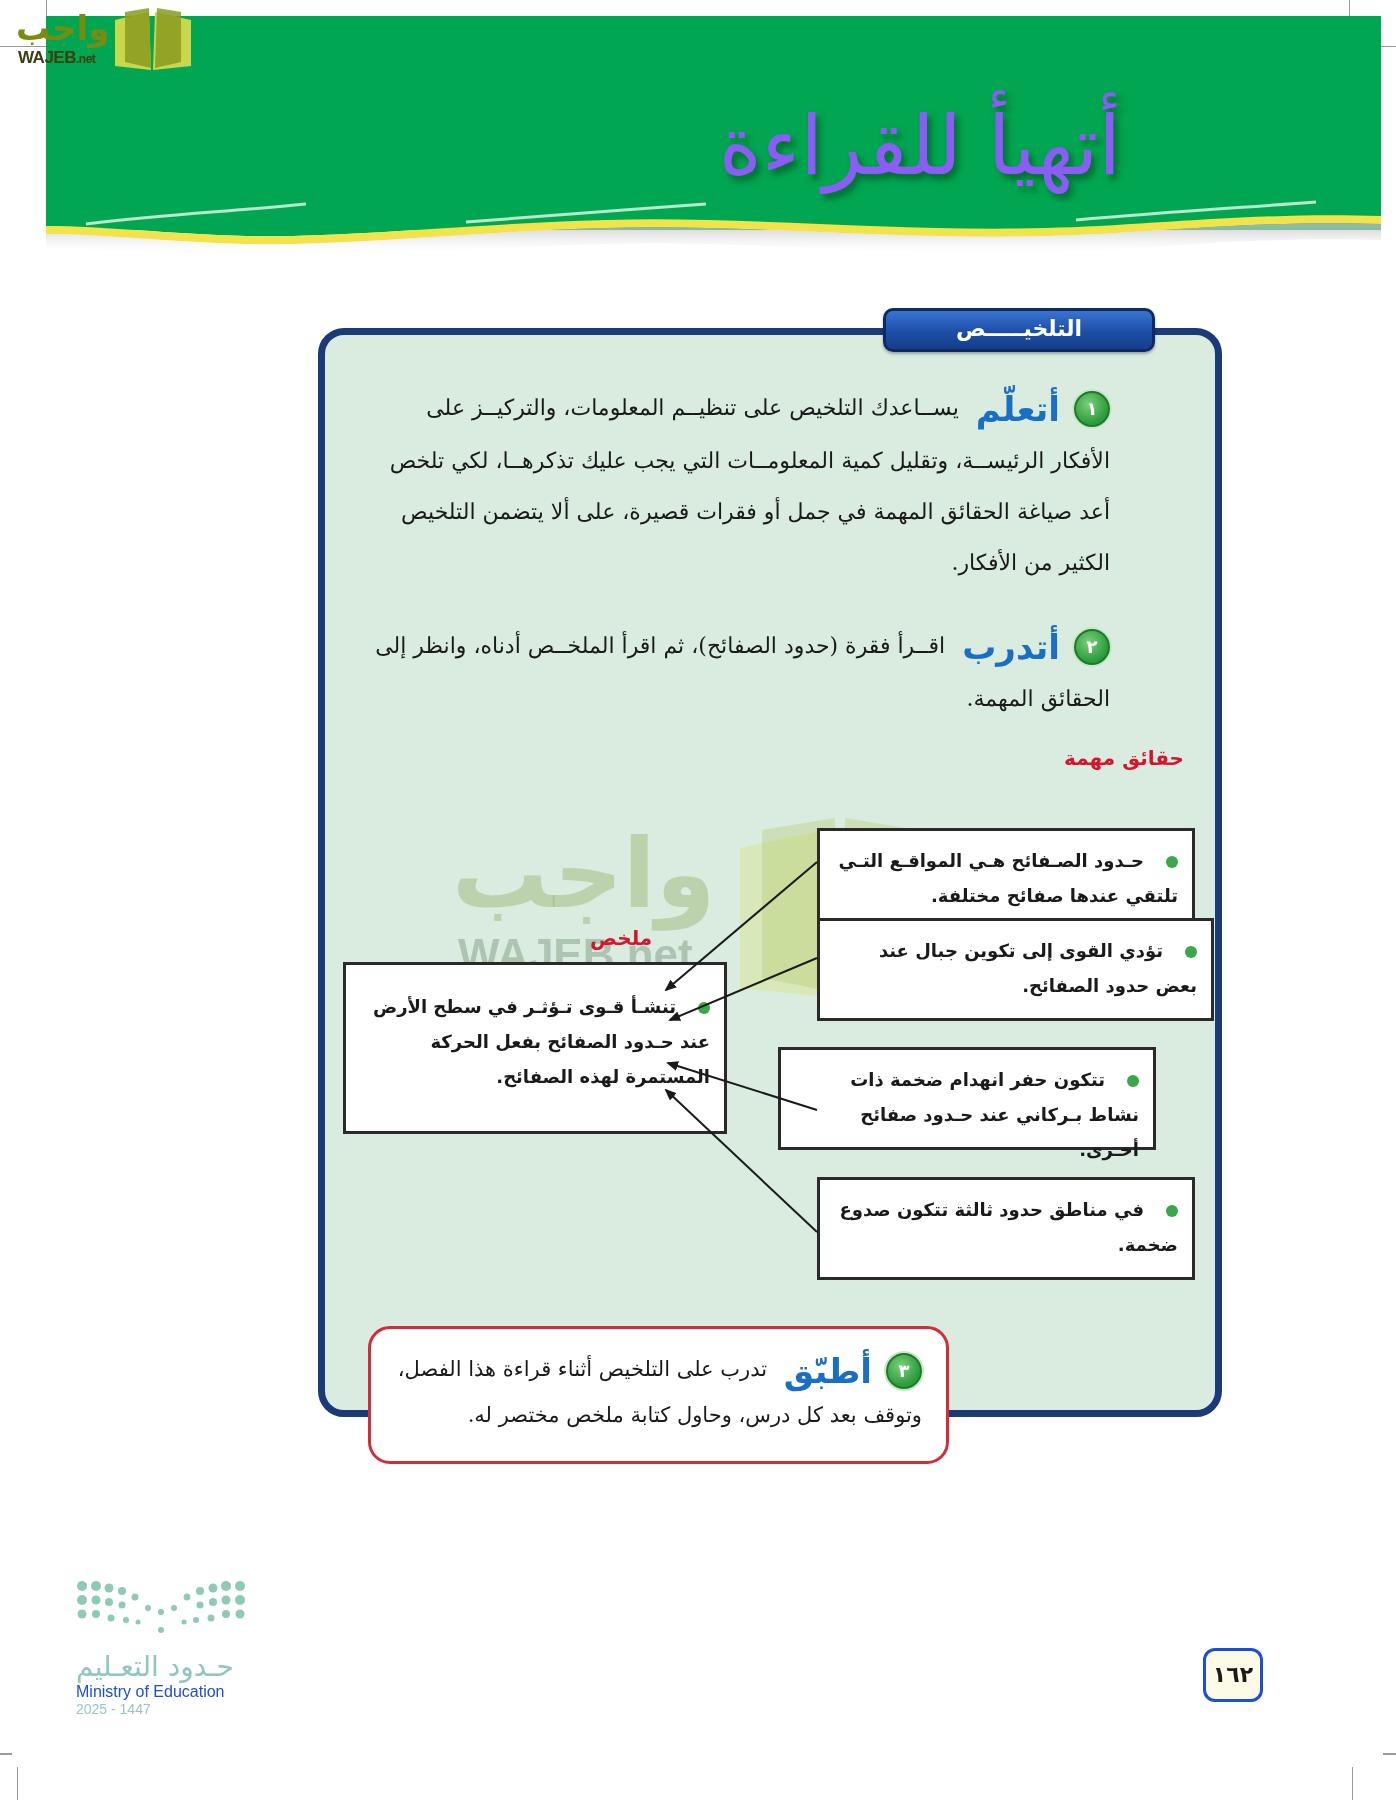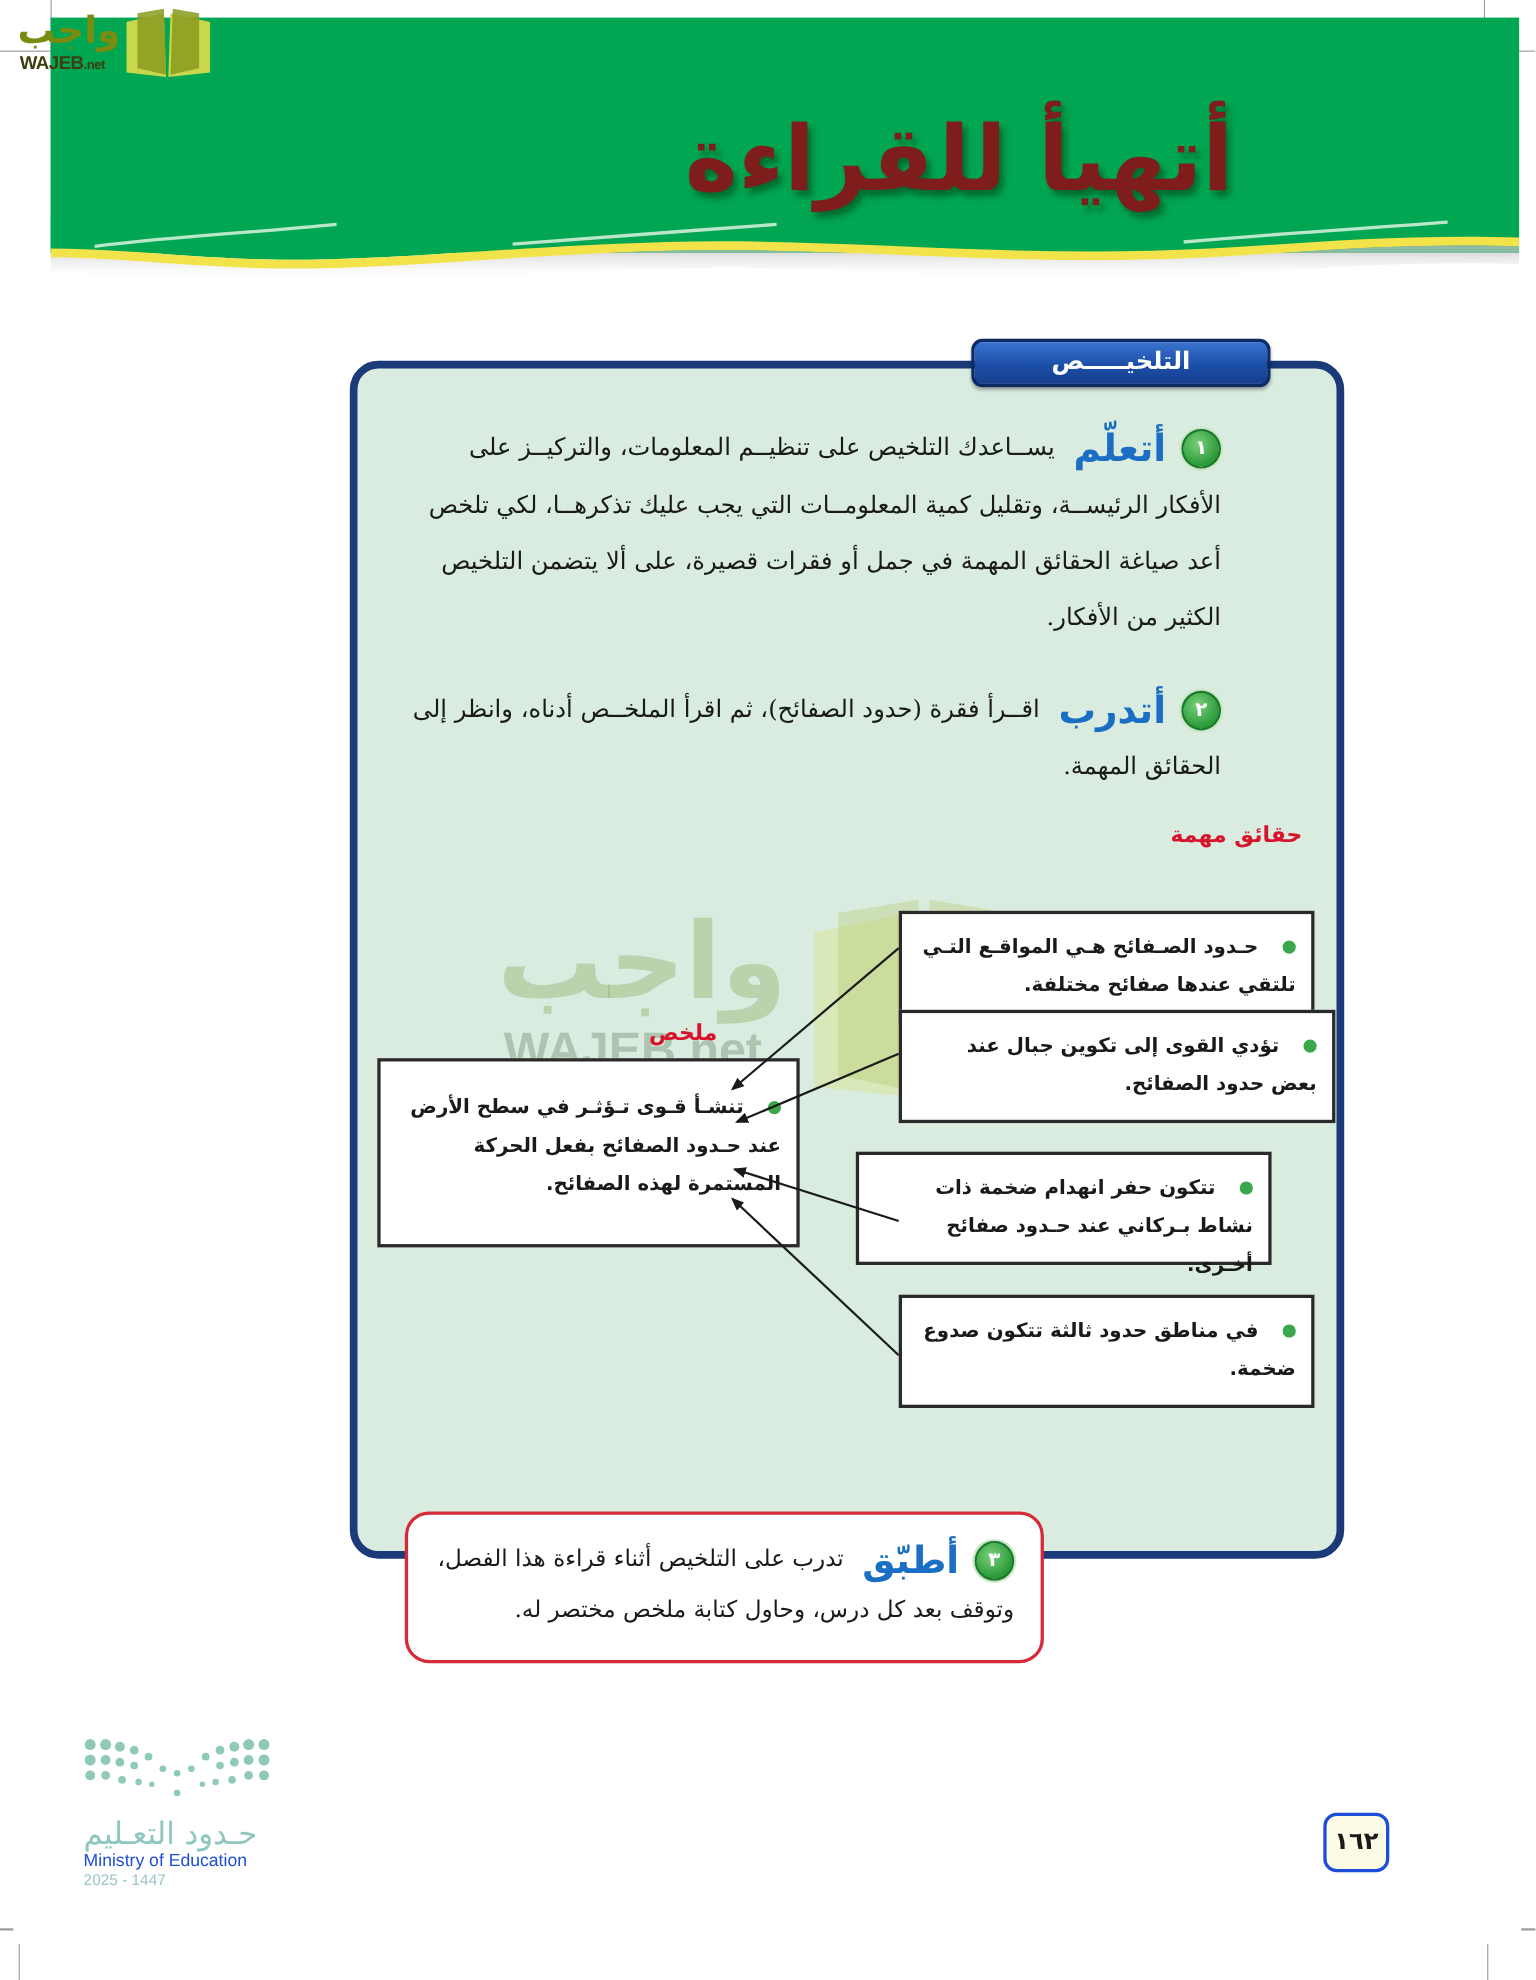--- a/index.html
+++ b/index.html
@@ -4,21 +4,21 @@
 <style>
   * { box-sizing: border-box; margin: 0; padding: 0; }
   html, body { width: 1396px; height: 1800px; background: #ffffff; overflow: hidden; }
   body { position: relative; font-family: "DejaVu Sans", sans-serif; color: #1a1a1a; }
 
   .crop { position: absolute; background: #9a9a9a; }
 
   
   .header { position: absolute; left: 46px; top: 16px; width: 1335px; height: 240px; }
   .header-bg { position: absolute; inset: 0 0 26px 0; background: #00a651; }
-  .header-title { position: absolute; right: 260px; top: 82px; font-family: "DejaVu Sans", sans-serif; font-weight: bold; font-size: 82px; color: #7f1d1d; direction: rtl; text-shadow: 4px 5px 6px rgba(0,60,20,0.55); letter-spacing: 1px; }
+  .header-title { position: absolute; right: 260px; top: 82px; font-family: "DejaVu Sans", sans-serif; font-weight: normal; font-size: 82px; color: #8b5cf6; direction: rtl; text-shadow: 4px 5px 6px rgba(0,60,20,0.55); letter-spacing: 1px; }
   .header-wave { position: absolute; left: 0; bottom: 0; width: 100%; height: 60px; }
 
   
   .logo { position: absolute; left: 8px; top: 4px; width: 180px; height: 64px; }
   .logo-ar { position: absolute; left: 8px; top: 4px; font-size: 34px; font-weight: bold; color: #7a8c10; direction: rtl; }
   .logo-en { position: absolute; left: 10px; top: 44px; font-size: 17px; font-weight: bold; color: #3d3d10; font-family: "Liberation Sans", sans-serif; letter-spacing: -0.5px; }
   .logo-en small { font-size: 12px; }
   .logo-book { position: absolute; left: 105px; top: 4px; }
 
   
@@ -31,21 +31,21 @@
 
   .facts-label { position: absolute; right: 212px; top: 746px; color: #d7142c; font-weight: bold; font-size: 20px; direction: rtl; }
   .summary-label { position: absolute; left: 590px; top: 926px; color: #d7142c; font-weight: bold; font-size: 20px; direction: rtl; }
 
   .box { position: absolute; background: #ffffff; border: 3px solid #2a2a2a; direction: rtl; font-weight: bold; font-size: 18px; line-height: 35px; padding: 12px 14px 10px 14px; color: #1a1a1a; }
   .box .dot { display: inline-block; width: 12px; height: 12px; border-radius: 50%; background: #3aa84a; margin-left: 22px; vertical-align: middle; }
   .box .txt { display: inline; }
 
   .arrows { position: absolute; left: 0; top: 0; width: 1396px; height: 1800px; pointer-events: none; }
 
-  .apply { position: absolute; left: 368px; top: 1326px; width: 581px; height: 138px; background: #ffffff; border: 3px solid #d42a3a; border-radius: 22px; direction: rtl; font-family: "DejaVu Serif", serif; font-size: 21px; line-height: 44px; padding: 18px 24px 0 20px; margin-top: 48px; }
+  .apply { position: absolute; left: 368px; top: 1326px; width: 581px; height: 138px; background: #ffffff; border: 3px solid #d42a3a; border-radius: 22px; direction: rtl; font-family: "DejaVu Serif", serif; font-size: 21px; line-height: 44px; padding: 18px 24px 0 20px; }
 
   
   .wm { position: absolute; pointer-events: none; }
   .wm-ar { left: 452px; top: 818px; font-size: 96px; font-weight: bold; color: rgba(150,180,110,0.45); direction: rtl; }
   .wm-en { left: 458px; top: 930px; font-size: 44px; font-weight: bold; color: rgba(120,150,120,0.45); font-family: "Liberation Sans", sans-serif; }
   .wm-book { left: 740px; top: 818px; width: 200px; height: 180px; }
 
   
   .moe { position: absolute; left: 76px; top: 1580px; width: 180px; }
   .moe-dots { width: 170px; height: 56px; }

